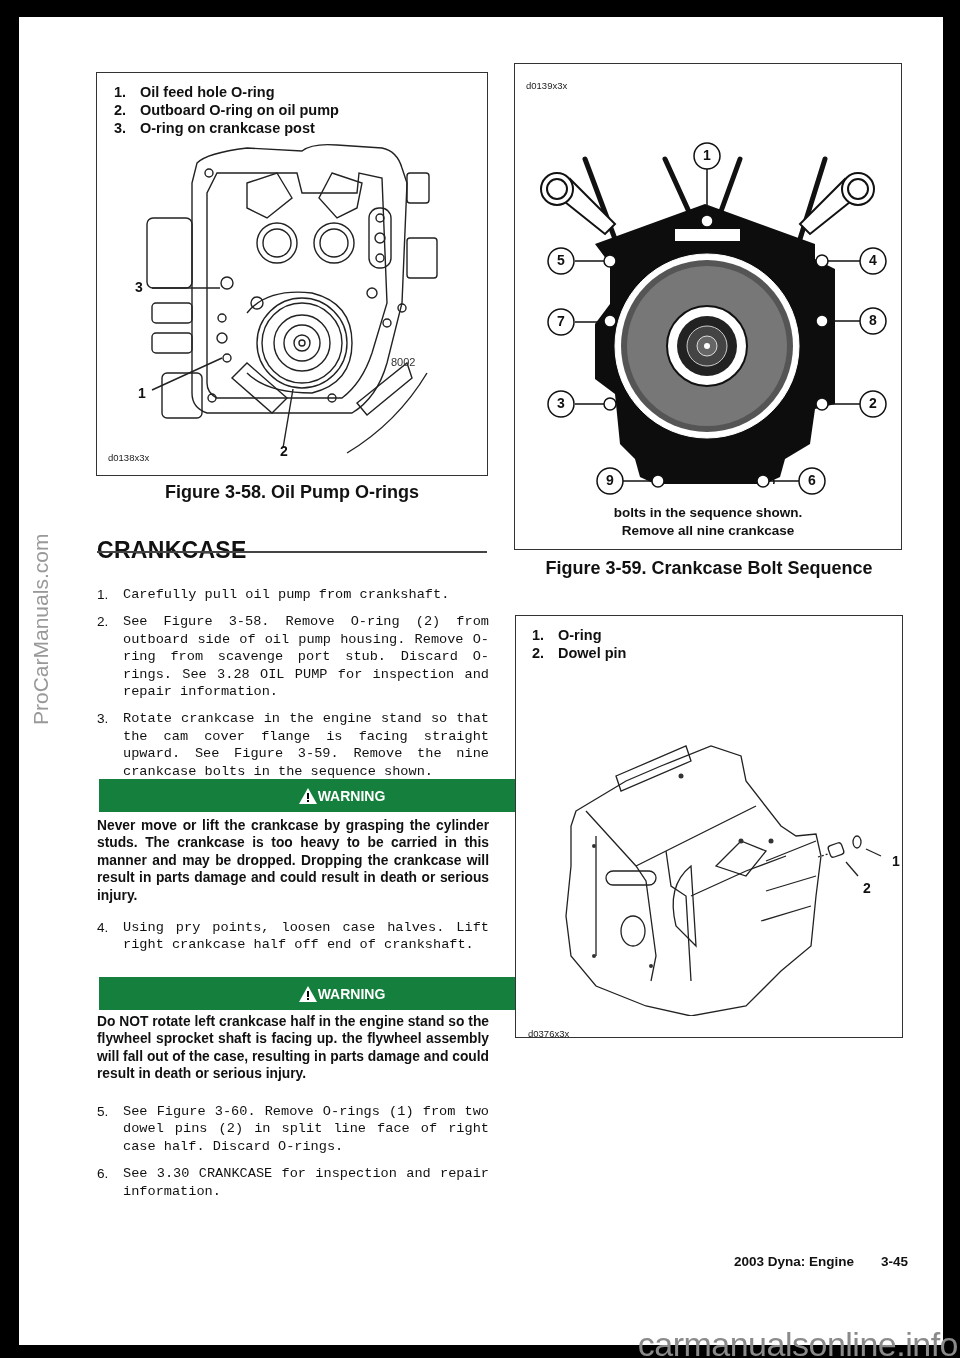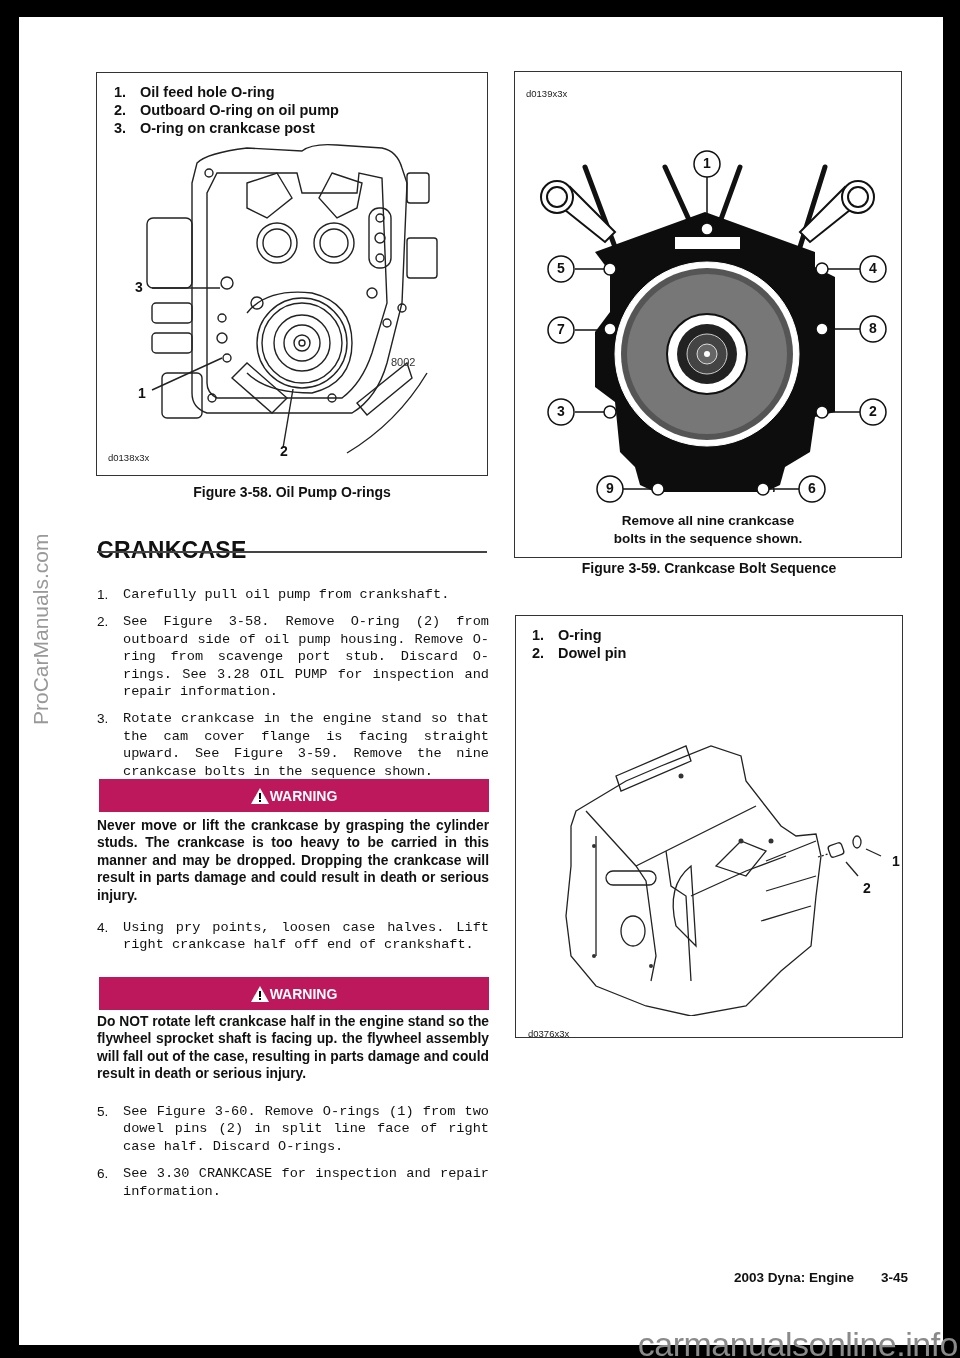--- a/index.html
+++ b/index.html
@@ -9,34 +9,34 @@
   }
   .page {
     position: absolute; left: 19px; top: 17px; width: 924px; height: 1328px; background: #fff;
   }
   .abs { position: absolute; }
   .figbox { position: absolute; border: 1.5px solid #333; background: #fff; }
   .legend { position: absolute; font-weight: bold; font-size: 14.5px; line-height: 18px; }
   .legend .row { display: flex; }
   .legend .num { width: 26px; }
   .figid { position: absolute; font-size: 9.5px; color: #222; }
-  .caption { position: absolute; font-weight: bold; font-size: 14px; text-align: center; line-height: 18px; }
+  .caption { position: absolute; font-weight: bold; font-size: 18px; text-align: center; line-height: 18px; }
   .h1 { position: absolute; left: 97px; top: 518px; font-weight: bold; font-size: 23px; letter-spacing: 0.3px; }
   .rule { position: absolute; left: 97px; top: 534px; width: 390px; height: 1.5px; background: #444; }
   .steps { position: absolute; left: 97px; width: 392px; font-size: 13.6px; line-height: 17.4px; }
   .step { display: flex; margin-bottom: 10px; }
   .step .n { width: 26px; flex: none; }
   .step .t { flex: 1; text-align: justify; font-family: Liberation Mono, monospace; }
   .warn-bar {
-    position: absolute; left: 99px; width: 390px; height: 33px; background: #be185d; color: #fff;
-    display: flex; align-items: center; justify-content: center; font-weight: bold; font-size: 14px;
+    position: absolute; left: 99px; width: 390px; height: 33px; background: #15803d; color: #fff;
+    display: flex; align-items: center; justify-content: center; font-weight: bold; font-size: 14px; padding-left: 48px;
   }
   .warn-bar svg { margin-right: 1px; }
   .warn-text { position: absolute; left: 97px; width: 392px; font-weight: bold; font-size: 13.8px; line-height: 17.4px; text-align: justify; }
-  .footer { position: absolute; top: 1237px; font-weight: bold; font-size: 13.5px; margin-top: 16px; }
+  .footer { position: absolute; top: 1237px; font-weight: bold; font-size: 13.5px; }
   .watermark-side {
     position: absolute; left: 30px; top: 650px; transform: rotate(-90deg); transform-origin: left top;
     color: #999; font-size: 21px; white-space: nowrap;
   }
   .watermark-bottom {
     position: absolute; right: 2px; top: 1325px; color: #8a8a8a; font-size: 34px; letter-spacing: -0.5px;
     white-space: nowrap; z-index: 5;
   }
   .callout { position: absolute; font-weight: bold; font-size: 14px; }
   svg text { font-family: "Liberation Sans", sans-serif; }
@@ -175,21 +175,21 @@
     <div class="step">
         <span class="n">5.</span>
         <span class="t">See Figure 3-60. Remove O-rings (1) from two dowel pins (2) in split line face of right case half. Discard O-rings.</span>
       </div>
     <div class="step">
         <span class="n">6.</span>
         <span class="t">See 3.30 CRANKCASE for inspection and repair information.</span>
       </div>
   </div>
 
-  <div class="figbox" style="left:495px; top:54px; width:386px; height:485px;">
+  <div class="figbox" style="left:495px; top:46px; width:386px; height:485px;">
     <span class="figid" style="left:11px; top:16px;">d0139x3x</span>
     <svg class="abs" style="left:0; top:0;" width="386" height="420" viewBox="0 0 386 420">
       <g stroke="#111" stroke-width="5" fill="none" stroke-linecap="round">
         <line x1="70" y1="95" x2="100" y2="175"></line>
         <line x1="150" y1="95" x2="175" y2="150"></line>
         <line x1="225" y1="95" x2="205" y2="150"></line>
         <line x1="310" y1="95" x2="285" y2="175"></line>
       </g>
 
       <g fill="#fff" stroke="#111" stroke-width="2">
@@ -256,22 +256,22 @@
     <span class="callout" style="left:188px; top:83px;">1</span>
     <span class="callout" style="left:42px; top:188px;">5</span>
     <span class="callout" style="left:354px; top:188px;">4</span>
     <span class="callout" style="left:42px; top:249px;">7</span>
     <span class="callout" style="left:354px; top:248px;">8</span>
     <span class="callout" style="left:42px; top:331px;">3</span>
     <span class="callout" style="left:354px; top:331px;">2</span>
     <span class="callout" style="left:91px; top:408px;">9</span>
     <span class="callout" style="left:293px; top:408px;">6</span>
     <div class="caption" style="left:0; top:440px; width:386px; font-size:13.5px;">
+      <div>bolts in the sequence shown.</div>
       <div>Remove all nine crankcase</div>
-      <div>bolts in the sequence shown.</div>
     </div>
   </div>
   <div class="caption" style="left:495px; top:542px; width:390px;">Figure 3-59. Crankcase Bolt Sequence</div>
 
   <div class="figbox" style="left:496px; top:598px; width:386px; height:421px;">
     <div class="legend" style="left:16px; top:10px;">
       <div class="row">
           <span class="num">1.</span>
           <span>O-ring</span>
         </div>

